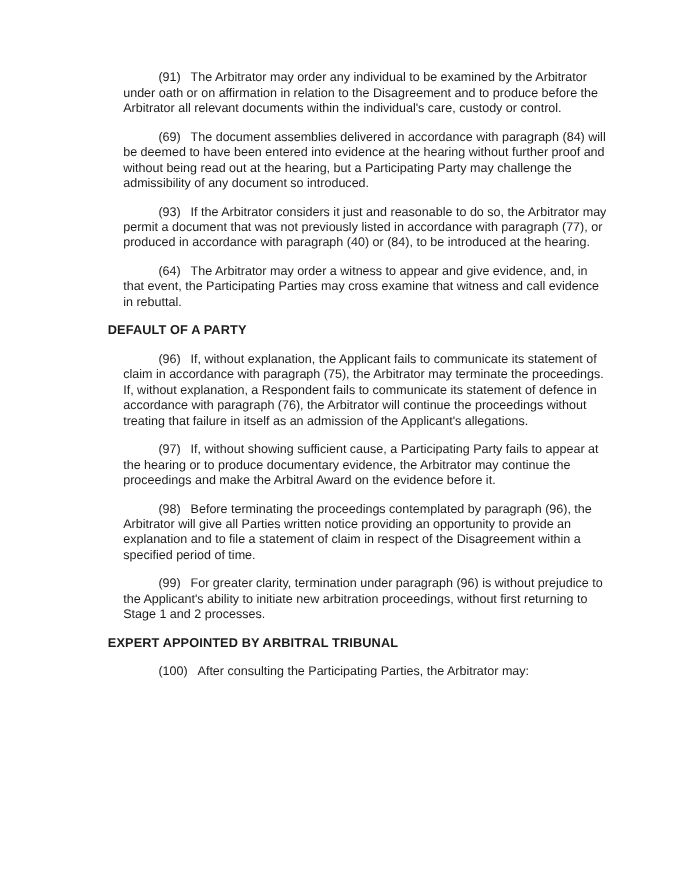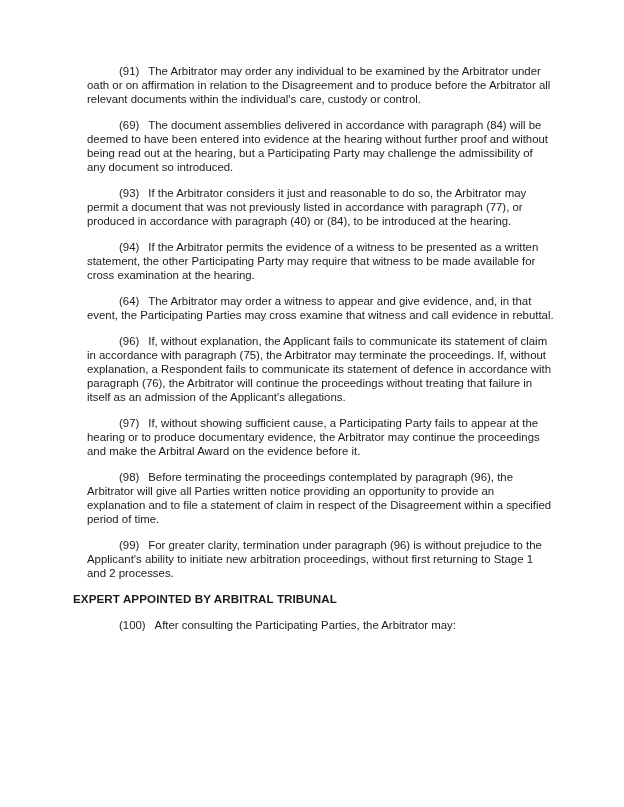--- a/index.html
+++ b/index.html
@@ -13,21 +13,21 @@
     height: 807px;
     background: #ffffff;
     overflow: hidden;
     font-family: "Liberation Sans", sans-serif;
     font-size: 11.4px;
     line-height: 14px;
     color: #1b1b1b;
     -webkit-font-smoothing: antialiased;
   }
   .content {
-    padding: 64px 70px 0 73px;
+    padding: 64px 70px 0 98px;
   }
   .heading {
     font-size: 11.6px;
     font-weight: bold;
     line-height: 14px;
     margin: 0 0 12px 0;
     letter-spacing: 0.1px;
   }
   .para {
     margin: 0 0 12px 14px;
@@ -43,22 +43,22 @@
   }
 </style>
 </head>
 <body>
 
 <div class="page">
   <div class="content" id="doc-content">
       <p class="para"><span class="pnum">(91)</span><span class="ptext">The Arbitrator may order any individual to be examined by the Arbitrator under oath or on affirmation in relation to the Disagreement and to produce before the Arbitrator all relevant documents within the individual's care, custody or control.</span></p>
       <p class="para"><span class="pnum">(69)</span><span class="ptext">The document assemblies delivered in accordance with paragraph (84) will be deemed to have been entered into evidence at the hearing without further proof and without being read out at the hearing, but a Participating Party may challenge the admissibility of any document so introduced.</span></p>
       <p class="para"><span class="pnum">(93)</span><span class="ptext">If the Arbitrator considers it just and reasonable to do so, the Arbitrator may permit a document that was not previously listed in accordance with paragraph (77), or produced in accordance with paragraph (40) or (84), to be introduced at the hearing.</span></p>
-      <p class="para"><span class="pnum">(94)</span><span class="ptext">If the Arbitrator permits the evidence of a witness to be presented as a written statement, the other Participating Party may require that witness to be made available for cross examination at the hearing.</span></p>
       <p class="para"><span class="pnum">(64)</span><span class="ptext">The Arbitrator may order a witness to appear and give evidence, and, in that event, the Participating Parties may cross examine that witness and call evidence in rebuttal.</span></p>
+      <h2 class="heading">DEFAULT OF A PARTY</h2>
       <p class="para"><span class="pnum">(96)</span><span class="ptext">If, without explanation, the Applicant fails to communicate its statement of claim in accordance with paragraph (75), the Arbitrator may terminate the proceedings. If, without explanation, a Respondent fails to communicate its statement of defence in accordance with paragraph (76), the Arbitrator will continue the proceedings without treating that failure in itself as an admission of the Applicant's allegations.</span></p>
       <p class="para"><span class="pnum">(97)</span><span class="ptext">If, without showing sufficient cause, a Participating Party fails to appear at the hearing or to produce documentary evidence, the Arbitrator may continue the proceedings and make the Arbitral Award on the evidence before it.</span></p>
       <p class="para"><span class="pnum">(98)</span><span class="ptext">Before terminating the proceedings contemplated by paragraph (96), the Arbitrator will give all Parties written notice providing an opportunity to provide an explanation and to file a statement of claim in respect of the Disagreement within a specified period of time.</span></p>
       <p class="para"><span class="pnum">(99)</span><span class="ptext">For greater clarity, termination under paragraph (96) is without prejudice to the Applicant's ability to initiate new arbitration proceedings, without first returning to Stage 1 and 2 processes.</span></p>
       <h2 class="heading">EXPERT APPOINTED BY ARBITRAL TRIBUNAL</h2>
       <p class="para"><span class="pnum">(100)</span><span class="ptext">After consulting the Participating Parties, the Arbitrator may:</span></p>
     </div>
 </div>
 
 </body></html>

